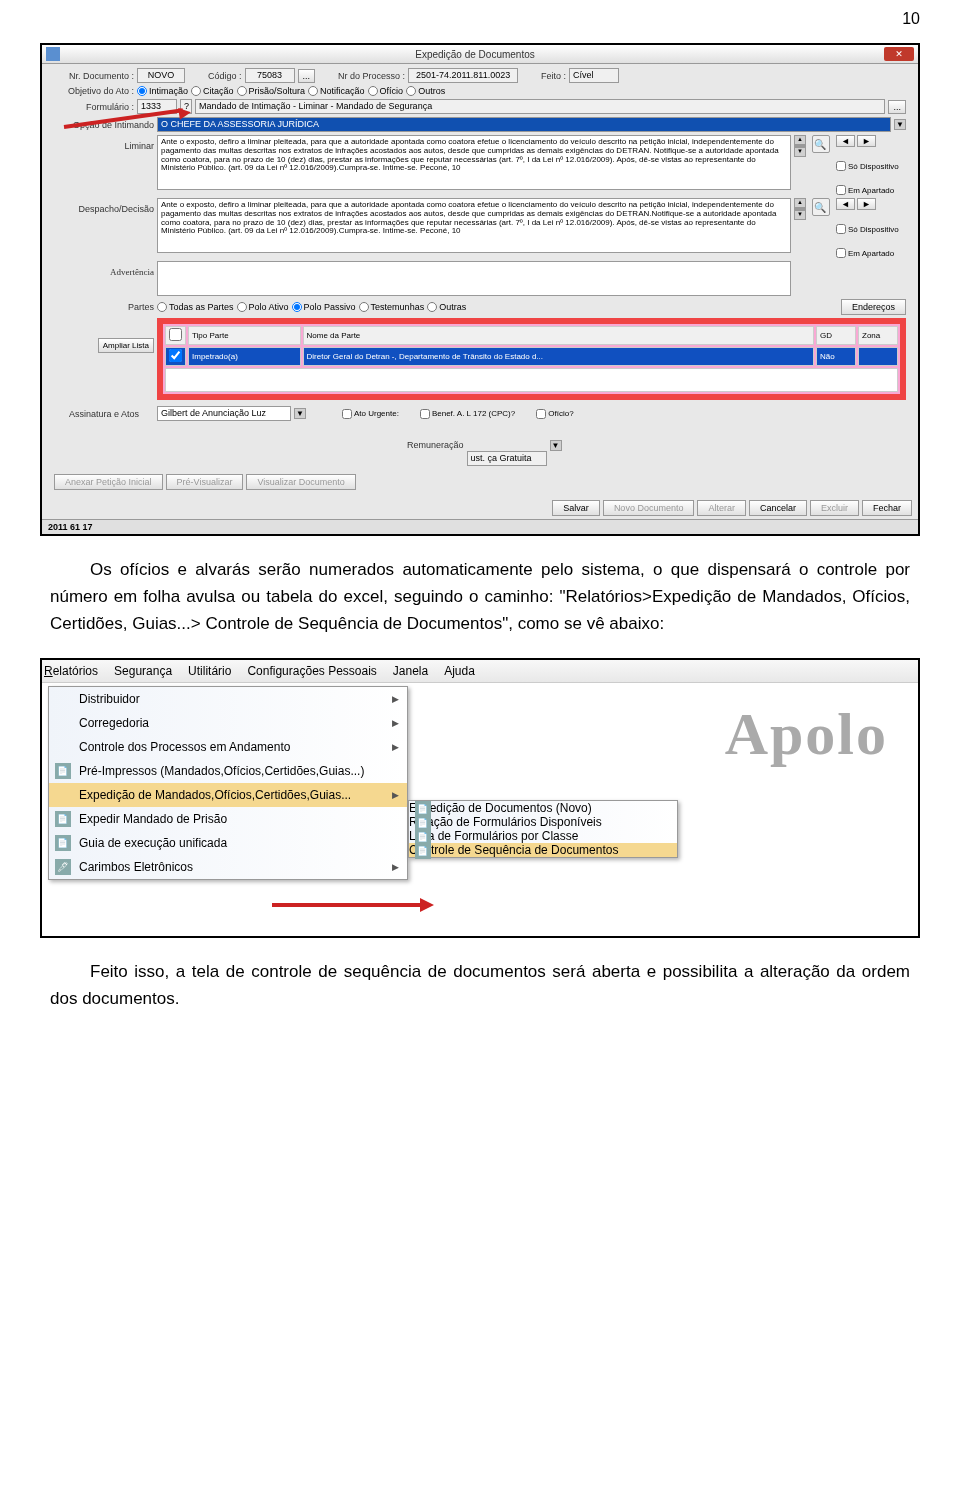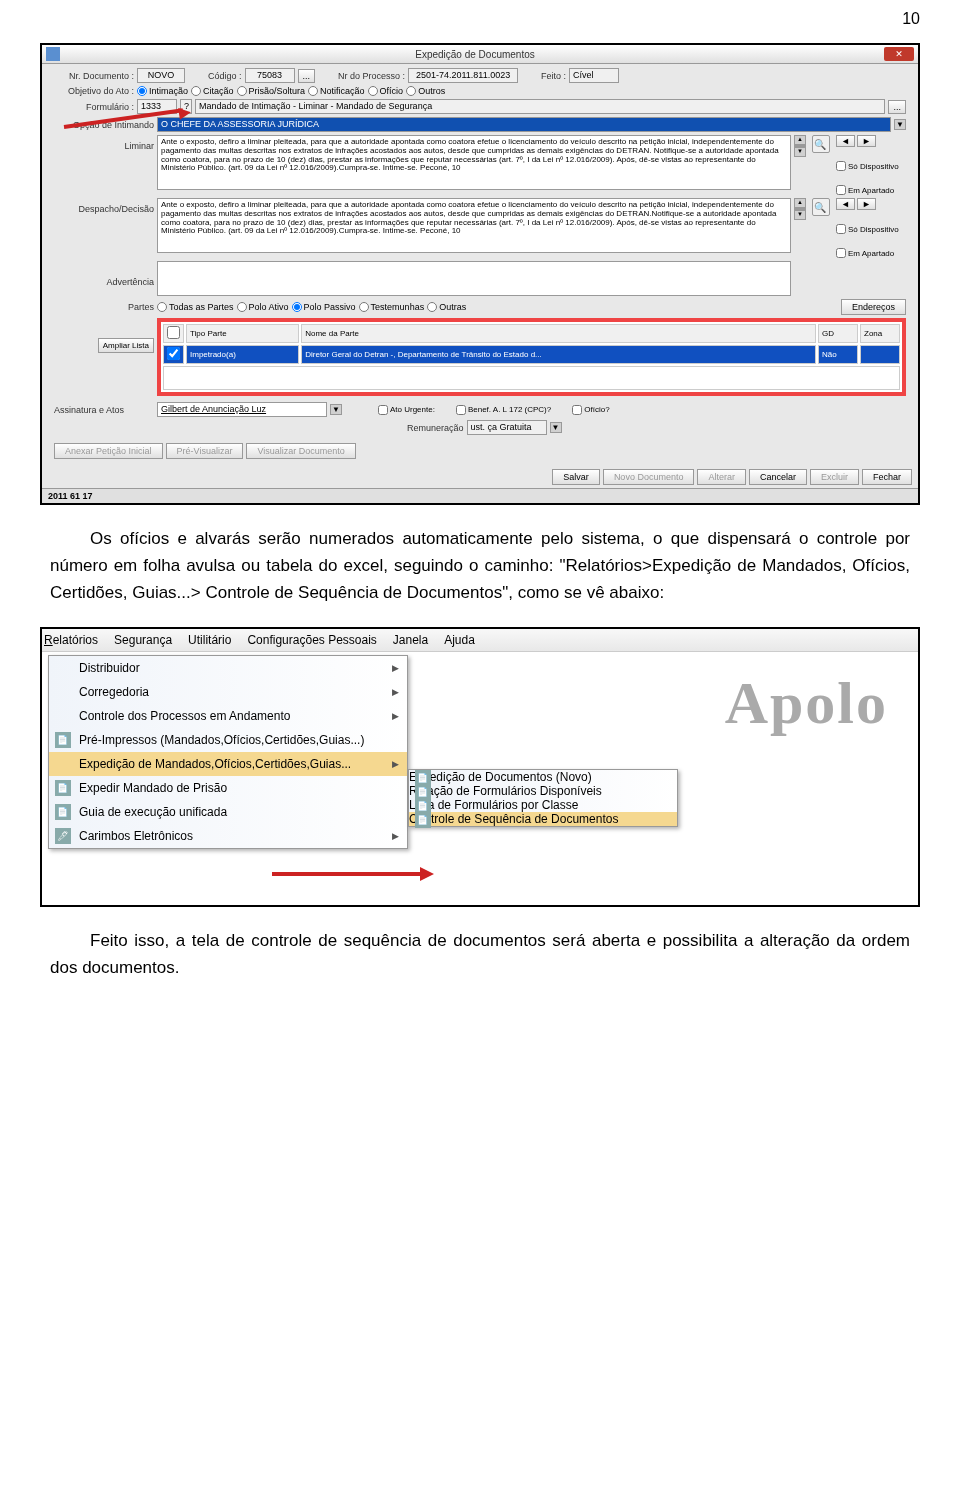--- a/index.html
+++ b/index.html
@@ -22,21 +22,21 @@
   .textarea-field { background: #fff; border: 1px solid #999; padding: 2px 3px; font-size: 8px; line-height: 1.1; overflow: hidden; }
   .btn { background: linear-gradient(#fff,#e0e0e0); border: 1px solid #999; padding: 2px 10px; font-size: 9px; cursor: pointer; }
   .btn-disabled { color: #999; }
   .arrow1 { position: relative; }
   .arrow1::before { content: ''; position: absolute; left: 10px; top: -10px; width: 120px; height: 4px; background: #cc2222; transform: rotate(-8deg); transform-origin: left; }
   .arrow1::after { content: ''; position: absolute; left: 125px; top: -28px; border-left: 12px solid #cc2222; border-top: 6px solid transparent; border-bottom: 6px solid transparent; transform: rotate(-8deg); }
   .side-icons { display: flex; flex-direction: column; gap: 2px; align-items: center; }
   .magnify-icon { width: 18px; height: 18px; border: 1px solid #999; background: #f0f0f0; border-radius: 2px; display:flex; align-items:center; justify-content:center; font-size:10px;}
   .checkitem { display:flex; align-items:center; gap:2px; font-size:8px;}
   .checkitem input{width:10px;height:10px;}
-  .table-small { background:#ffffff; border:4px solid #ef4444; font-size:8px; width:100%;}
+  .table-small { background:#f9a8d4; border:6px solid #ef4444; font-size:8px; width:100%;}
   .table-small th { background:#f0f0f0; border:1px solid #ccc; padding:1px 3px; text-align:left; font-weight:normal;}
   .table-small td { border:1px solid #ccc; padding:1px 3px;}
   .table-small .sel-row td { background:#1050c0; color:#fff;}
   .bottom-btns { display:flex; justify-content:flex-end; gap:3px; padding:3px 6px; background:#e8e8e8;}
   .status-bar { background:#e0e0e0; border-top:1px solid #999; padding:2px 6px; font-size:9px; font-weight:bold;}
 
   .body-text { margin: 20px 50px; font-size: 17px; line-height: 1.6; text-align: justify; }
   .body-text p { margin-bottom: 8px; text-indent: 40px; }
 
   .menu-window { margin: 20px 40px; border: 2px solid #000; background: #fff; font-family: Tahoma, sans-serif; font-size: 12px; position: relative; height: 280px; }
@@ -166,21 +166,21 @@
             <input type="checkbox" style="">
             <span>Só Dispositivo</span>
           </div>
         <div class="checkitem">
             <input type="checkbox" style="">
             <span>Em Apartado</span>
           </div>
       </div>
     </div>
 
-    <div class="form-row" style="align-items:center;">
+    <div class="form-row" style="align-items:flex-start;font-family:Liberation Serif, serif;">
       <div class="lbl" style="width:100px;text-align:right;margin-top:6px">Advertência</div>
       <div class="textarea-field" style="flex:1;height:35px;"></div>
       <div style="width:12px;"></div>
       <div style="width:24px;"></div>
       <div style="width:70px;"></div>
     </div>
 
     <div class="form-row">
       <span class="lbl" style="width:100px;text-align:right;">Partes</span>
       <label class="radio-label">
@@ -230,43 +230,43 @@
           </tr>
           <tr>
                 <td colspan="5" style="height:24px;background:#fff;"></td>
               </tr>
         </tbody>
           </table>
       </div>
     </div>
 
     <div class="form-row" style="margin-top:6px;">
-      <span class="lbl" style="width:100px;text-align:left;">Assinatura e Atos</span>
-      <span class="fld" style="width:170px;text-decoration:underline;">Gilbert de Anunciação Luz</span>
+      <span class="lbl" style="width:100px;text-align:center;">Assinatura e Atos</span>
+      <span class="fld" style="width:134px;">Gilbert de Anunciação Luz</span>
       <span style="width:12px;background:#d0d0d0;border:1px solid #999;text-align:center;font-size:8px;">▼</span>
       <span style="width:30px"></span>
       <label class="checkitem">
           <input type="checkbox" style="">
           <span>Ato Urgente:</span>
         </label>
       <span style="width:15px"></span>
       <label class="checkitem">
           <input type="checkbox" style="">
           <span>Benef. A. L 172 (CPC)?</span>
         </label>
       <span style="width:15px"></span>
       <label class="checkitem">
           <input type="checkbox" style="">
           <span>Ofício?</span>
         </label>
     </div>
     <div class="form-row">
       <span style="width:350px"></span>
       <span class="lbl">Remuneração</span>
-      <span class="fld fld-gray" style="width:80px;">ust. ça Gratuita</span>
+      <span class="fld fld-gray" style="width:80px;margin-top:27px;">ust. ça Gratuita</span>
       <span style="width:12px;background:#d0d0d0;border:1px solid #999;text-align:center;font-size:8px;">▼</span>
     </div>
 
     <div class="form-row" style="margin-top:8px;">
       <button class="btn btn-disabled">Anexar Petição Inicial</button>
       <button class="btn btn-disabled">Pré-Visualizar</button>
       <button class="btn btn-disabled">Visualizar Documento</button>
     </div>
   </div>
   <div class="bottom-btns">

